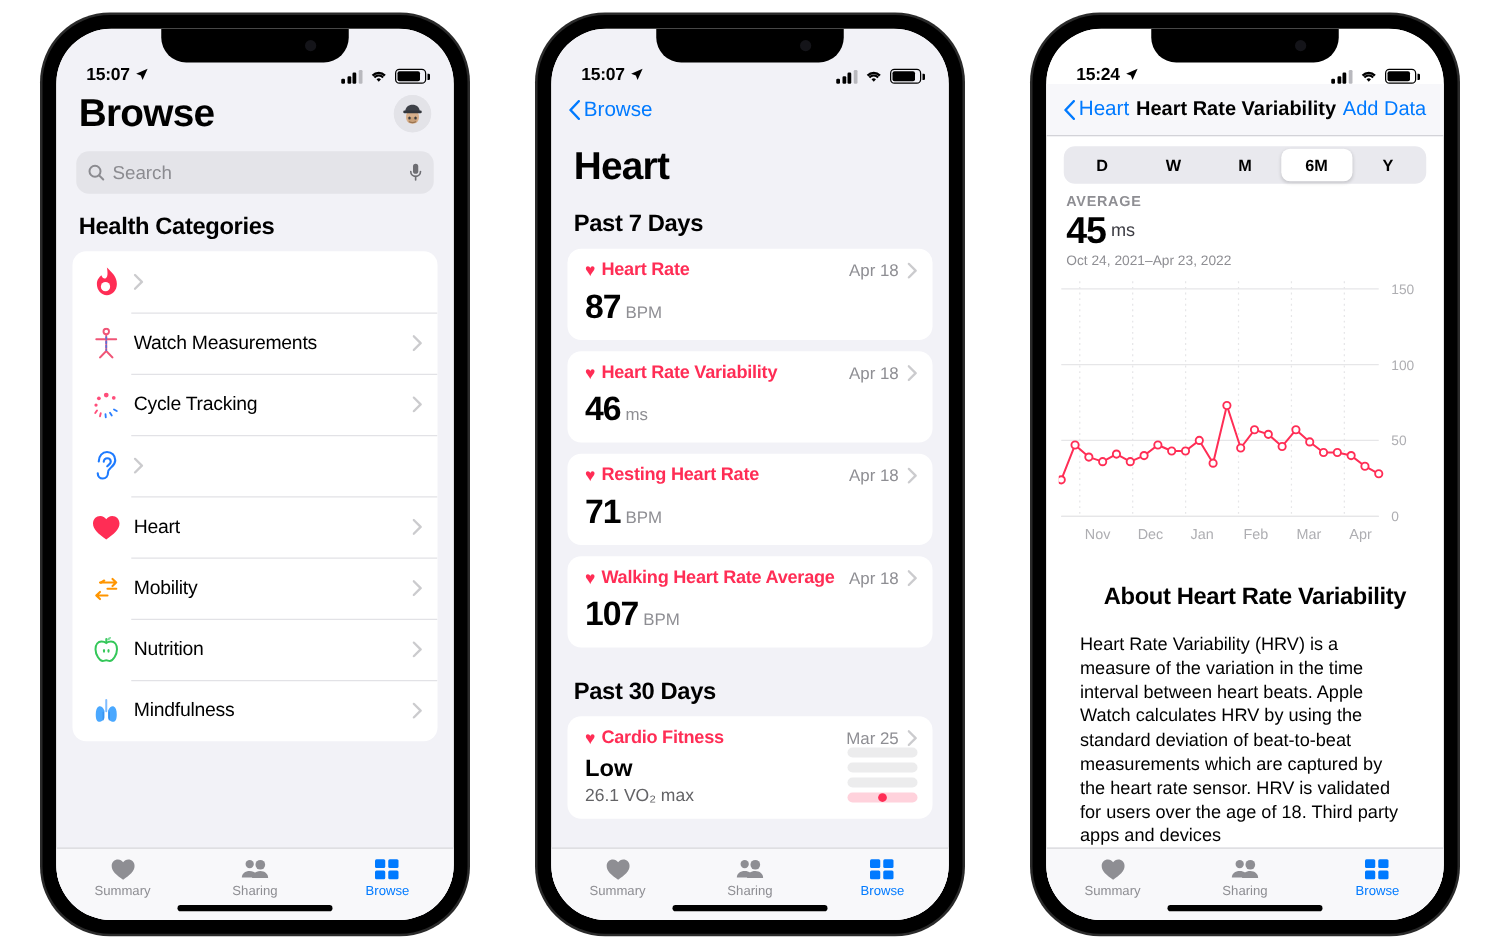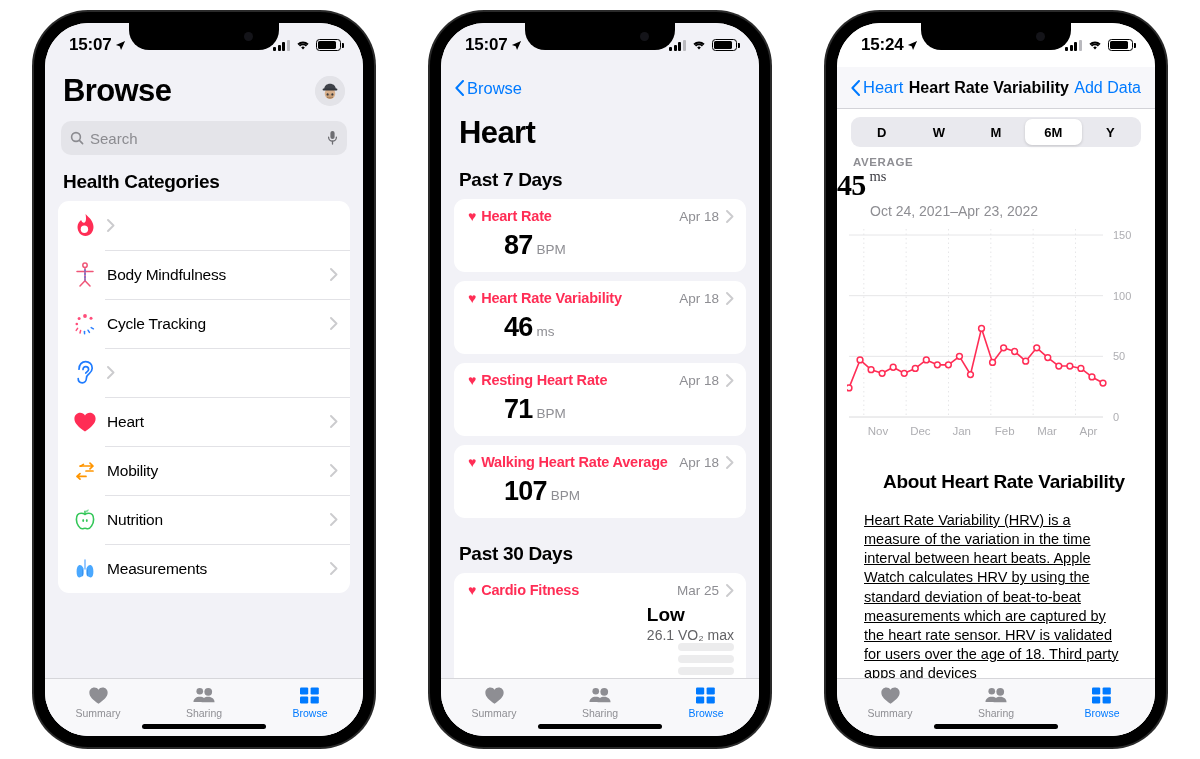--- a/index.html
+++ b/index.html
@@ -12,21 +12,21 @@
   .stage { position: relative; width: 1200px; height: 759px; display: flex; justify-content: space-between; align-items: center; padding: 0 34px; }
 
   
   .phone { position: relative; width: 340px; height: 735px; background: #000; border-radius: 54px; box-shadow: 0 0 0 2px #2a2a2a; flex: 0 0 auto; }
   .phone .bezel { position: absolute; inset: 11px; background: #fff; border-radius: 44px; overflow: hidden; }
   .notch { position: absolute; top: 0; left: 50%; transform: translateX(-50%); width: 150px; height: 27px; background: #000; border-radius: 0 0 20px 20px; z-index: 40; }
   .notch .cam { position: absolute; right: 26px; top: 9px; width: 9px; height: 9px; border-radius: 50%; background: #141419; }
   .homebar { position: absolute; bottom: 7px; left: 50%; transform: translateX(-50%); width: 124px; height: 5px; border-radius: 3px; background: #000; z-index: 40; }
 
   
-  .status { position: relative; height: 44px; display: flex; align-items: center; justify-content: space-between; padding: 0 22px 0 24px; font-size: 17px; font-weight: bold; color: #000; z-index: 30; }
+  .status { position: relative; height: 44px; display: flex; align-items: flex-end; justify-content: space-between; padding: 0 22px 0 24px; font-size: 14px; font-weight: bold; color: #000; z-index: 30; }
   .status .left { display: flex; align-items: center; gap: 4px; letter-spacing: -0.2px; }
   .status .right { display: flex; align-items: center; gap: 5px; }
   .loc-arrow { width: 11px; height: 11px; }
   .bars { display: flex; align-items: flex-end; gap: 1.6px; height: 11px; }
   .bars i { width: 3px; background: #000; border-radius: 1px; display: block; }
   .bars i:nth-child(1) { height: 4px; }
   .bars i:nth-child(2) { height: 6px; }
   .bars i:nth-child(3) { height: 8.5px; }
   .bars i:nth-child(4) { height: 11px; background: #b9b9be; }
   .batt { width: 25px; height: 12px; border: 1.4px solid #000; border-radius: 3.5px; position: relative; padding: 1.4px; }
@@ -64,47 +64,47 @@
   .row .ico { width: 26px; height: 26px; flex: 0 0 auto; display: flex; align-items: center; justify-content: center; margin-right: 9px; }
   .row .lbl { flex: 1; font-size: 15.5px; color: #000; letter-spacing: -0.2px; }
   .chev-r { width: 8px; height: 13px; opacity: .45; flex: 0 0 auto; }
 
   
   .mcard { background: #fff; border-radius: 11px; margin: 0 13px 9px; padding: 9px 12px 11px 14px; }
   .mcard .top { display: flex; align-items: center; }
   .mcard .mtitle { color: #ff2d55; font-size: 14.5px; font-weight: bold; letter-spacing: -0.2px; display: flex; align-items: center; gap: 5px; flex: 1; }
   .mcard .mdate { color: #8e8e93; font-size: 13.5px; margin-right: 7px; }
   .mcard .val { margin-top: 6px; display: flex; align-items: baseline; gap: 4px; }
-  .mcard .num { font-size: 27px; font-weight: bold; color: #000; letter-spacing: -0.8px; margin-left: 36px; }
+  .mcard .num { font-size: 27px; font-weight: bold; color: #000; letter-spacing: -0.8px; }
   .mcard .unit { font-size: 13.5px; color: #8e8e93; font-weight: 500; }
   .mcard .valword { font-size: 19px; font-weight: bold; color: #000; }
   .mcard .sub { font-size: 14px; color: #636366; margin-top: 1px; }
-  .fit-row { display: flex; align-items: flex-end; justify-content: space-between; flex-direction: column; }
+  .fit-row { display: flex; align-items: flex-end; justify-content: space-between; }
   .fit-bars { display: flex; flex-direction: column; gap: 4px; width: 56px; margin-bottom: 2px; }
   .fit-bars .b { height: 8px; border-radius: 4px; background: #ececed; }
   .fit-bars .b.active { background: #ffd2dc; position: relative; }
   .fit-bars .b.active::after { content:""; position:absolute; left:50%; top:50%; transform:translate(-50%,-50%); width:7px; height:7px; border-radius:50%; background:#ff2d55; }
 
   .heart-glyph { color: #ff2d55; font-size: 14px; line-height: 1; }
 
   
   .segwrap { margin: 8px 14px 0; background: #e9e9ee; border-radius: 9px; padding: 2px; display: flex; height: 30px; }
   .seg { flex: 1; display: flex; align-items: center; justify-content: center; font-size: 13px; font-weight: bold; color: #000; border-radius: 7px; position: relative; }
   .seg.sel { background: #fff; box-shadow: 0 1px 3px rgba(0,0,0,.16); }
 
   .avg-lbl { font-size: 11.5px; letter-spacing: 0.6px; color: #8e8e93; font-weight: 600; padding: 9px 16px 0; }
-  .avg-val { display: flex; align-items: flex-start; gap: 4px; padding: 0 0; font-family: Liberation Serif, serif; }
+  .avg-val { display: flex; align-items: center; gap: 4px; padding: 0 16px; }
   .avg-val .n { font-size: 30px; font-weight: bold; letter-spacing: -0.8px; color: #000; }
   .avg-val .u { font-size: 14.5px; color: #3c3c43; }
-  .avg-range { font-size: 14px; color: #8e8e93; padding: 1px 33px 0; }
+  .avg-range { font-size: 11px; color: #8e8e93; padding: 1px 16px 0; }
 
   .chart-box { margin: 6px 6px 0 10px; height: 232px; position: relative; }
   .about-hd { font-size: 19px; font-weight: bold; padding: 14px 16px 7px; letter-spacing: -0.3px; margin-left: 30px; }
   .about-card { background: #fff; border-radius: 11px; margin: 0 13px; padding: 11px 14px; }
-  .about-card p { font-size: 14.5px; line-height: 1.32; color: #000; text-decoration: underline; }
+  .about-card p { font-size: 14.5px; line-height: 1.32; color: #000; }
 
   
   .tabbar { height: 58px; background: rgba(248,248,250,.96); border-top: 0.5px solid #d6d6da; display: flex; padding-bottom: 11px; position: relative; z-index: 20; }
   .tab { flex: 1; display: flex; flex-direction: column; align-items: center; justify-content: center; gap: 2px; color: #8e8e93; }
   .tab .tlbl { font-size: 10.5px; }
   .tab.active { color: #007aff; }
   .tab.active .tlbl { color: #007aff; }
 </style>
 </head>
 <body>
@@ -187,21 +187,21 @@
             </div>
 
             <div class="row">
               <span class="ico">
                 <svg width="22" height="25" viewBox="0 0 22 25">
                     <circle cx="11" cy="3.2" r="2.2" fill="none" stroke="#f05577" stroke-width="1.5"></circle>
                     <path d="M11 5.8v13M3 9.4h16M11 18.8 6 24M11 18.8 16 24" fill="none" stroke="#f05577" stroke-width="1.5" stroke-linecap="round"></path>
                     <path d="M11 7.6v10.4" stroke="#5b6fd8" stroke-width="1.4" stroke-dasharray="1.6 1.8" stroke-linecap="round"></path>
                   </svg>
               </span>
-              <span class="lbl">Body Mindfulness</span>
+              <span class="lbl">Watch Measurements</span>
               <svg class="chev-r" viewBox="0 0 8 13">
                   <path d="M1 1l5.5 5.5L1 12" fill="none" stroke="#8e8e93" stroke-width="1.9" stroke-linecap="round" stroke-linejoin="round"></path>
                 </svg>
             </div>
 
             <div class="row">
               <span class="ico">
                 <svg width="24" height="24" viewBox="0 0 24 24">
                   <g fill="#ff4d7a">
                       <circle cx="12" cy="4" r="1.9"></circle>
@@ -288,21 +288,21 @@
 
             <div class="row">
               <span class="ico">
                 <svg width="24" height="24" viewBox="0 0 24 24">
                     <path d="M12 3v9" stroke="#7fbcff" stroke-width="1.6" stroke-linecap="round"></path>
                     <path d="M10.6 11.6C9.4 8.6 7.4 7.6 6 8.2c-1.6.6-2.4 3-2.4 6.4 0 3 .6 5.6 2.4 5.8 2 .2 4.6-1.4 4.6-3.6z" fill="#4aa8ff"></path>
                     <path d="M13.4 11.6c1.2-3 3.2-4 4.6-3.4 1.6.6 2.4 3 2.4 6.4 0 3-.6 5.6-2.4 5.8-2 .2-4.6-1.4-4.6-3.6z" fill="#4aa8ff"></path>
                     <path d="M9.6 12.8v6M14.4 12.8v6" stroke="#2b82e0" stroke-width="1.1" stroke-linecap="round" opacity=".55"></path>
                   </svg>
               </span>
-              <span class="lbl">Measurements</span>
+              <span class="lbl">Mindfulness</span>
               <svg class="chev-r" viewBox="0 0 8 13">
                   <path d="M1 1l5.5 5.5L1 12" fill="none" stroke="#8e8e93" stroke-width="1.9" stroke-linecap="round" stroke-linejoin="round"></path>
                 </svg>
             </div>
           </div>
         </div>
 
         <div class="tabbar">
           <div class="tab">
             <svg width="21" height="19" viewBox="0 0 24 22">

